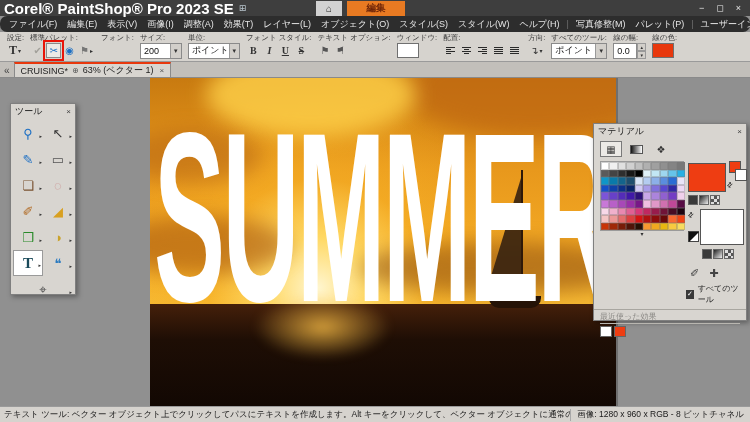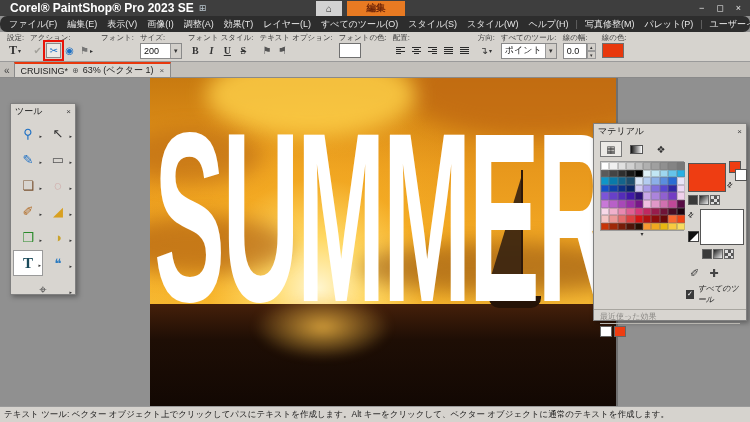--- a/index.html
+++ b/index.html
@@ -5,21 +5,21 @@
   * { box-sizing: border-box; }
   html,body { margin:0; padding:0; }
   body {
     width:750px; height:422px; position:relative; overflow:hidden;
     font-family:"Liberation Sans","DejaVu Sans",sans-serif;
     background:#909090;
   }
 
   
   .titlebar { height:16px; background:#3e3e3e; display:flex; align-items:center; position:relative; }
-  .app-title { color:#fff; font-size:12px; font-weight:bold; margin-left:10px; white-space:nowrap; }
+  .app-title { color:#fff; font-size:15px; font-weight:bold; margin-left:4px; white-space:nowrap; }
   .app-badge { color:#b8c4cc; font-size:9px; margin-left:5px; }
   .title-tabs { position:absolute; left:316px; top:1px; height:15px; display:flex; align-items:flex-end; }
   .home-tab { width:26px; height:15px; background:#d2d2d2; color:#222; display:flex; align-items:center; justify-content:center; font-size:10px; margin-right:5px; }
   .edit-tab { width:58px; height:15px; background:#e87a22; color:#6e2508; font-weight:bold; font-size:9.5px; display:flex; align-items:center; justify-content:center; }
   .win-controls { margin-left:auto; display:flex; gap:12px; margin-right:9px; color:#e8e8e8; font-size:9px; }
   .win-controls span { cursor:default; }
 
   
   .menubar { height:16px; background:#2d2d2d; display:flex; align-items:center; padding-left:4px;border-radius:7px; }
   .menu-item { color:#e6e6e6; font-size:9px; padding:0 5px; white-space:nowrap; }
@@ -122,21 +122,21 @@
   .mchip.grad { background:linear-gradient(135deg,#222,#eee); }
   .mchip.pattern { background:conic-gradient(#555 0 25%,#ddd 0 50%,#555 0 75%,#ddd 0) ; background-size:6px 6px; }
   .swap2 { position:absolute; left:0; top:50px; font-size:7px; transform:rotate(-45deg); color:#222; }
   .bg-swatch { position:absolute; left:12px; top:48px; width:44px; height:36px; background:#fff; border:1px solid #555; }
   .bw-reset { position:absolute; left:0; top:70px; width:11px; height:11px; background:#fff; border:1px solid #444; }
   .bw-reset:before { content:""; position:absolute; left:0; top:0; border-top:10px solid #111; border-right:10px solid transparent; }
   .mat-actions { display:flex; align-items:center; gap:10px; padding:2px 0 0 96px; }
   .mat-actions span { font-size:11px; color:#444; }
   .alltools-row { display:flex; align-items:center; gap:4px; padding:3px 0 0 92px; }
   .cbx { width:9px; height:9px; background:#3a3a3a; color:#fff; font-size:7px; display:flex; align-items:center; justify-content:center; }
-  .alltools-label { font-size:8px; color:#222;font-style:italic; }
+  .alltools-label { font-size:8px; color:#222; }
   .recent-sec { margin-top:4px; border-top:1px solid #a8a6a0; padding:1px 6px; }
   .recent-label { font-size:8px; color:#8a8884; border-bottom:1px solid #b8b6b0; padding-bottom:1px; }
   .recent-row { display:flex; gap:2px; padding-top:2px; }
   .recent-chip { width:12px; height:11px; border:1px solid #666; }
 
   
   .statusbar { position:absolute; left:0; top:406px; width:750px; height:16px; background:#d6d3ce; border-top:1px solid #9a9a9a; display:flex; align-items:center; font-size:8.5px; color:#1a1a1a; }
   .status-msg { padding-left:4px; flex:1; white-space:nowrap; overflow:hidden; }
   .status-img { border-left:1px solid #a8a8a8; padding:0 6px; white-space:nowrap; }
 </style>
@@ -163,21 +163,21 @@
 
 <div class="menubar">
   <div style="display:flex;align-items:center;">
       <span class="menu-item">ファイル(F)</span>
       <span class="menu-item">編集(E)</span>
       <span class="menu-item">表示(V)</span>
       <span class="menu-item">画像(I)</span>
       <span class="menu-item">調整(A)</span>
       <span class="menu-item">効果(T)</span>
       <span class="menu-item">レイヤー(L)</span>
-      <span class="menu-item">すべてのツール(O)</span>
+      <span class="menu-item">オブジェクト(O)</span>
       <span class="menu-item">スタイル(S)</span>
       <span class="menu-item">スタイル(W)</span>
       <span class="menu-item">ヘルプ(H)</span>
       <span class="menu-sep">|</span>
       <span class="menu-item">写真修整(M)</span>
       <span class="menu-item">パレット(P)</span>
       <span class="menu-sep">|</span>
       <span class="menu-item">ユーザーインターフェイス(U)</span>
     </div>
 </div>
@@ -188,21 +188,21 @@
     <span class="grp-label">設定:</span>
     <div class="ctl-row">
       <span class="tbtn">
         <span class="serif-t">T</span>
         <span class="mini-arrow">▾</span>
       </span>
     </div>
   </div>
 
   <div class="grp">
-    <span class="grp-label">アクション:</span>
+    <span class="grp-label">標準パレット:</span>
     <div class="ctl-row">
       <span class="tbtn disabled">
         <span>✔</span>
       </span>
       <span class="tbtn pressed red-annot">
         <span style="color:#1c6fc4">✂</span>
       </span>
       <span class="tbtn">
         <span style="color:#1c6fc4">◉</span>
       </span>
@@ -220,20 +220,29 @@
   <div class="grp">
     <span class="grp-label">サイズ:</span>
     <div class="ctl-row">
       <div class="combo w-size">
         <span>200</span>
         <span class="arrow-cell">▾</span>
       </div>
     </div>
   </div>
 
+  <div class="grp">
+    <span class="grp-label">単位:</span>
+    <div class="ctl-row">
+      <div class="combo w-unit">
+        <span>ポイント</span>
+        <span class="arrow-cell">▾</span>
+      </div>
+    </div>
+  </div>
 
   <div class="grp">
     <span class="grp-label">フォント スタイル:</span>
     <div class="ctl-row">
       <span class="tbtn style-btn">B</span>
       <span class="tbtn style-btn i-style">I</span>
       <span class="tbtn style-btn u-line">U</span>
       <span class="tbtn style-btn s-line">S</span>
     </div>
   </div>
@@ -244,21 +253,21 @@
       <span class="tbtn">
         <span style="color:#555">⚑</span>
       </span>
       <span class="tbtn">
         <span style="color:#555;transform:scaleX(-1);display:inline-block">⚑</span>
       </span>
     </div>
   </div>
 
   <div class="grp">
-    <span class="grp-label">フォントの色:</span>
+    <span class="grp-label">ウィンドウ:</span>
     <div class="ctl-row">
       <span class="color-chip" style="background: rgb(255, 255, 255);"></span>
     </div>
   </div>
 
   <div class="grp">
     <span class="grp-label">配置:</span>
     <div class="ctl-row">
       <span class="align-btn al-l">
           <i></i>
@@ -571,13 +580,14 @@
           <span class="recent-chip" style="background: rgb(255, 255, 255);"></span>
           <span class="recent-chip" style="background: rgb(238, 61, 18);"></span>
         </div>
     </div>
   </div>
 
 </div>
 
 <div class="statusbar">
   <span class="status-msg">テキスト ツール: ベクター オブジェクト上でクリックしてパスにテキストを作成します。Alt キーをクリックして、ベクター オブジェクトに通常のテキストを作成します。</span>
+  <span class="status-img">画像:  1280 x 960 x RGB - 8 ビットチャネル</span>
 </div>
 
 </body></html>

